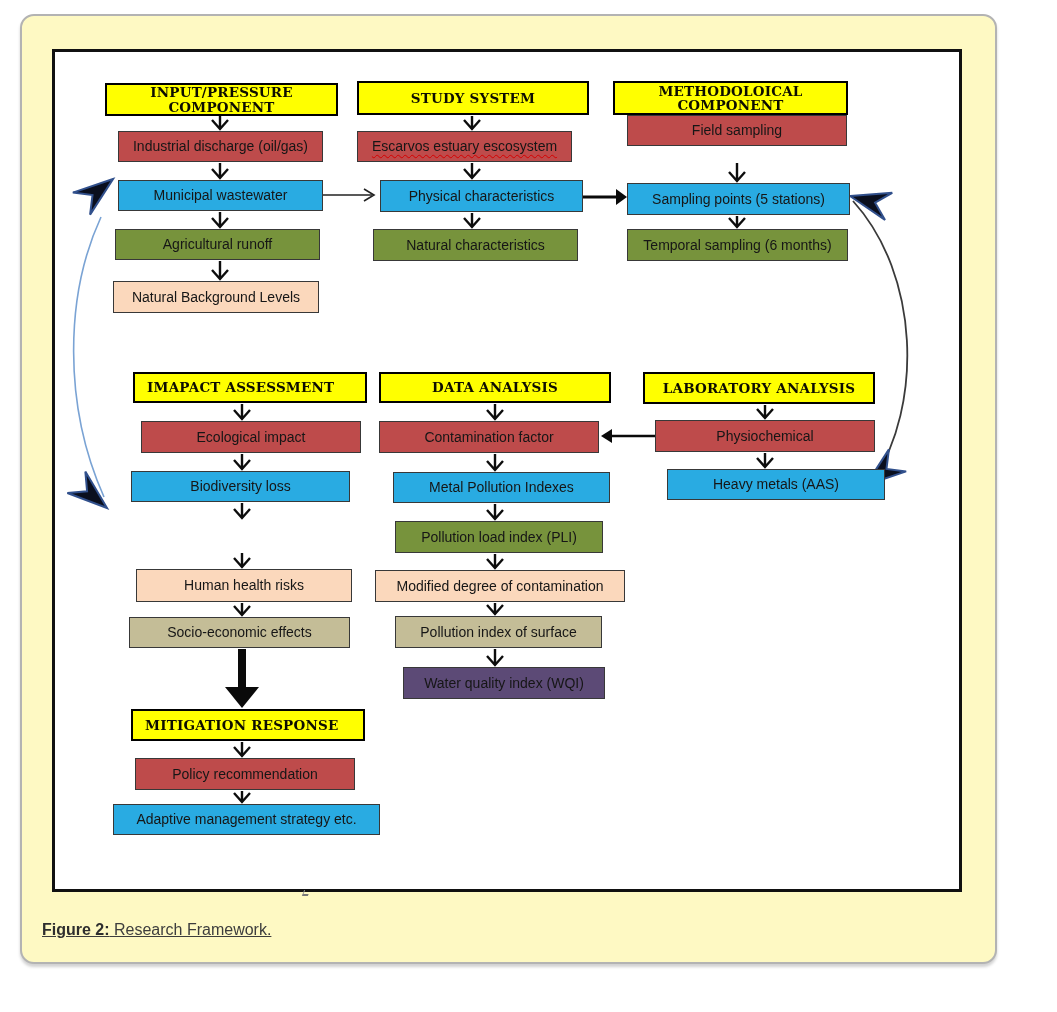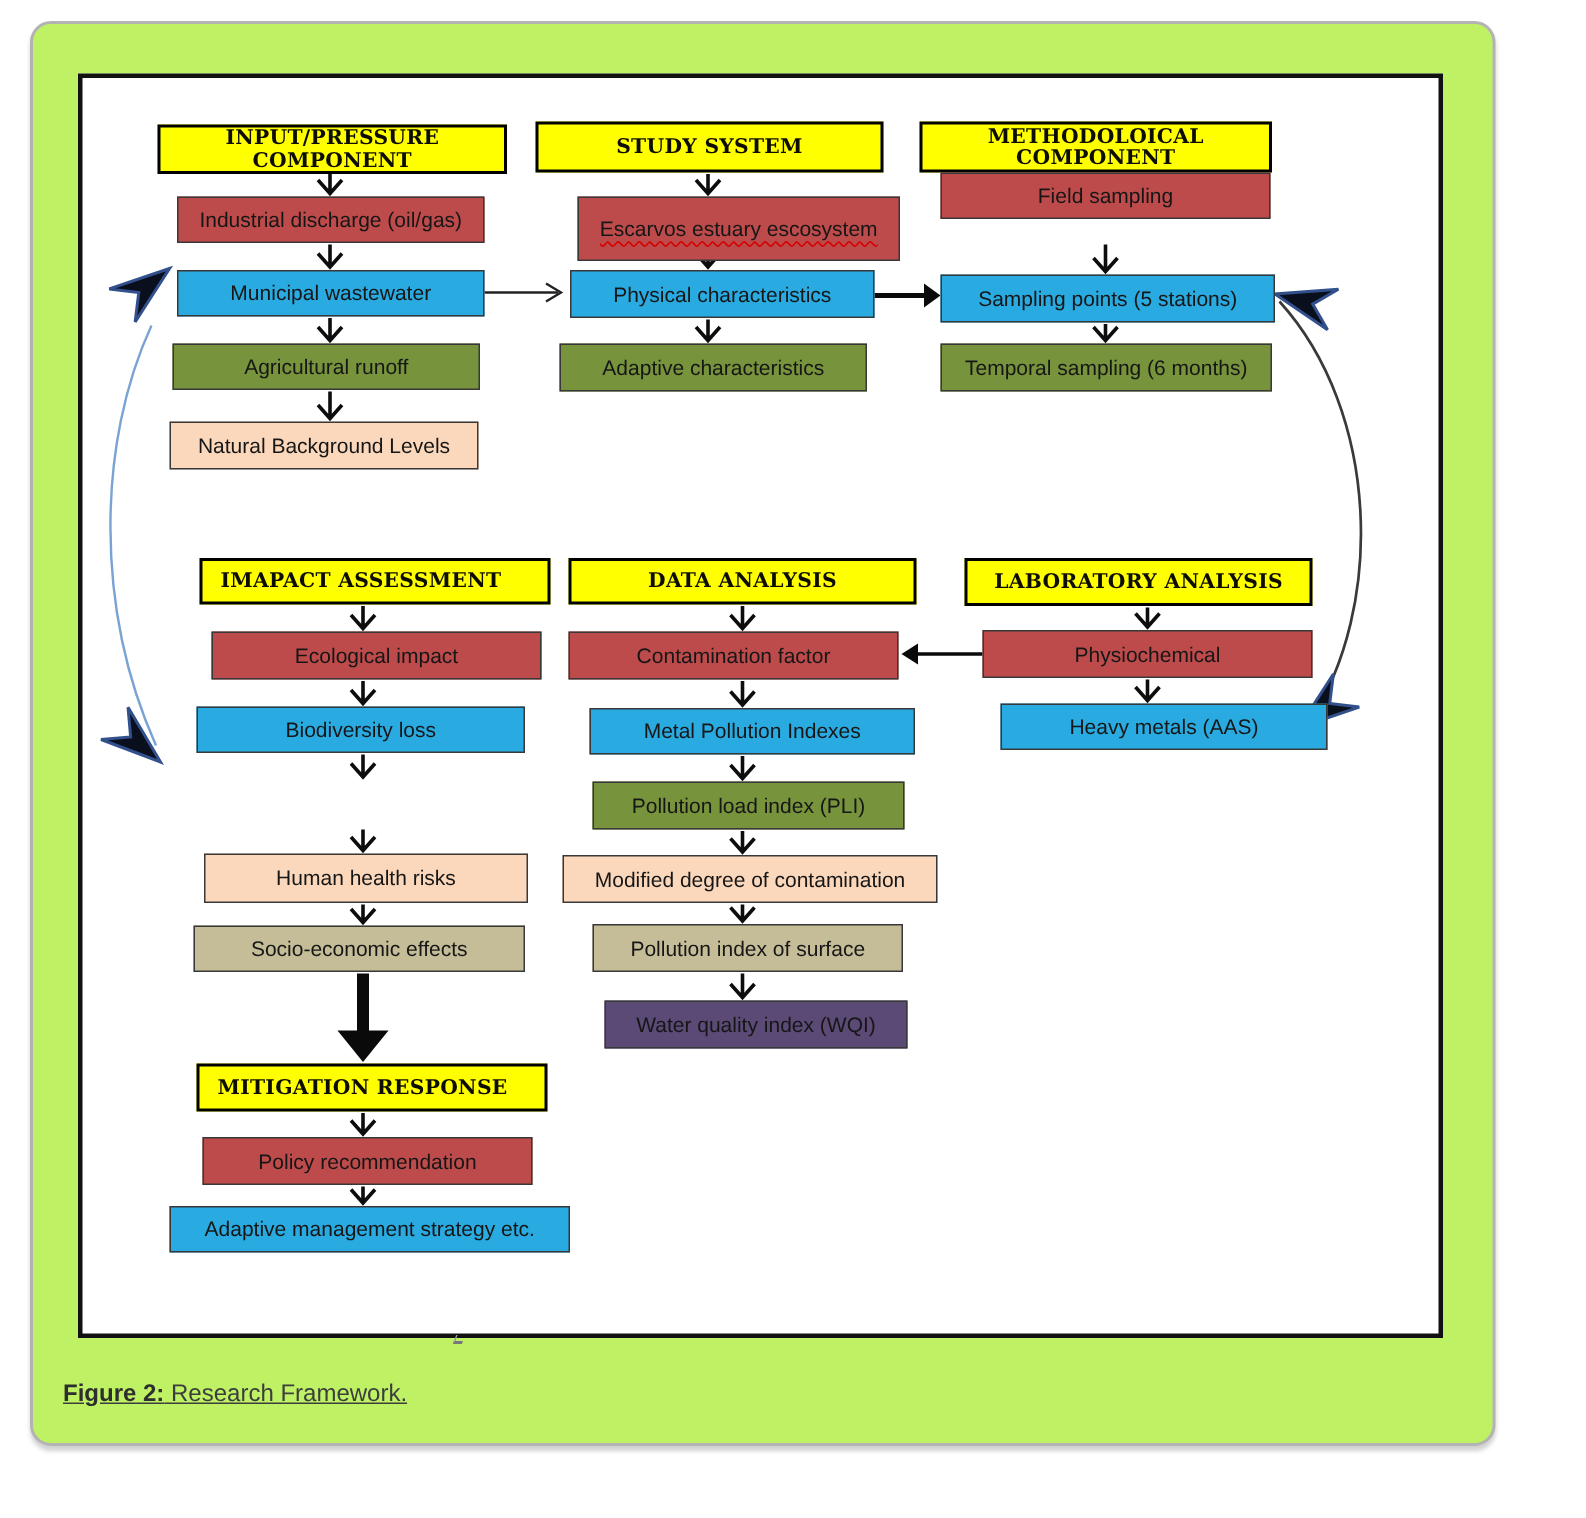--- a/index.html
+++ b/index.html
@@ -1,18 +1,18 @@
 <!DOCTYPE html>
 <html><head>
 <meta charset="utf-8">
 <style>
   html,body{margin:0;padding:0;background:#ffffff;}
   #page{position:relative;width:1057px;height:1012px;background:#ffffff;overflow:hidden;
         font-family:"Liberation Sans",sans-serif;}
-  #card{position:absolute;left:20px;top:14px;width:973px;height:946px;background:#bef264;
+  #card{position:absolute;left:20px;top:14px;width:973px;height:946px;background:#fef9c3;
         border:2px solid #b3b3b3;border-radius:14px;box-shadow:0 3px 3px rgba(0,0,0,0.18);}
   #frame{position:absolute;left:30px;top:33px;width:910px;height:843px;background:#ffffff;
          border:3px solid #111;box-sizing:border-box;}
   
   .node{position:absolute;display:flex;align-items:center;justify-content:center;
         box-sizing:border-box;font-size:14px;color:#161616;text-align:center;
         border:1.6px solid #383838;line-height:1.05;padding:1px 4px;}
   .hdr{border:2.6px solid #000;background:#ffff00;font-family:"DejaVu Serif",serif;
        font-weight:bold;font-size:13.5px;letter-spacing:.2px;color:#0d0d00;}
   .hdr.left{justify-content:flex-start;padding-left:12px;}
@@ -103,25 +103,25 @@
         </g>
       </svg>
 
       <div class="node hdr" style="left:50px;top:31px;width:233px;height:33px">INPUT/PRESSURE COMPONENT</div>
       <div class="node red" style="left:63px;top:79px;width:205px;height:31px">Industrial discharge (oil/gas)</div>
       <div class="node blue" style="left:63px;top:128px;width:205px;height:31px">Municipal wastewater</div>
       <div class="node green" style="left:60px;top:177px;width:205px;height:31px">Agricultural runoff</div>
       <div class="node peach" style="left:58px;top:229px;width:206px;height:32px">Natural Background Levels</div>
 
       <div class="node hdr" style="left:302px;top:29px;width:232px;height:34px">STUDY SYSTEM</div>
-      <div class="node red" style="left:330px;top:79px;width:215px;height:43px">
+      <div class="node red" style="left:302px;top:79px;width:215px;height:31px">
           <span class="wavy">Escarvos estuary escosystem</span>
         </div>
       <div class="node blue" style="left:325px;top:128px;width:203px;height:32px">Physical characteristics</div>
-      <div class="node green" style="left:318px;top:177px;width:205px;height:32px">Adaptive characteristics</div>
+      <div class="node green" style="left:318px;top:177px;width:205px;height:32px">Natural characteristics</div>
 
       <div class="node hdr" style="left:558px;top:29px;width:235px;height:34px">METHODOLOICAL COMPONENT</div>
       <div class="node red" style="left:572px;top:63px;width:220px;height:31px">Field sampling</div>
       <div class="node blue" style="left:572px;top:131px;width:223px;height:32px">Sampling points (5 stations)</div>
       <div class="node green" style="left:572px;top:177px;width:221px;height:32px">Temporal sampling (6 months)</div>
 
       <div class="node hdr left" style="left:78px;top:320px;width:234px;height:31px">IMAPACT ASSESSMENT</div>
       <div class="node red" style="left:86px;top:369px;width:220px;height:32px">Ecological impact</div>
       <div class="node blue" style="left:76px;top:419px;width:219px;height:31px">Biodiversity loss</div>
       <div class="node peach" style="left:81px;top:517px;width:216px;height:33px">Human health risks</div>

